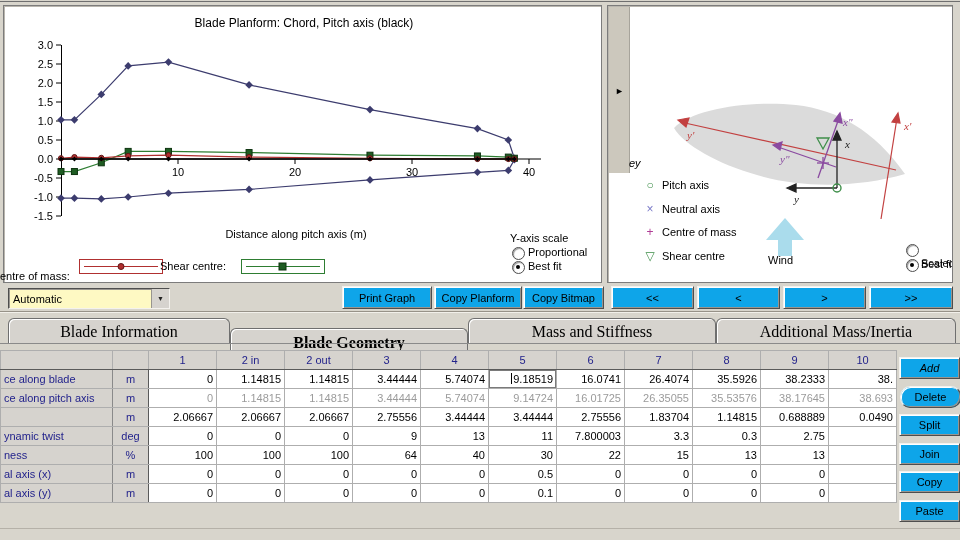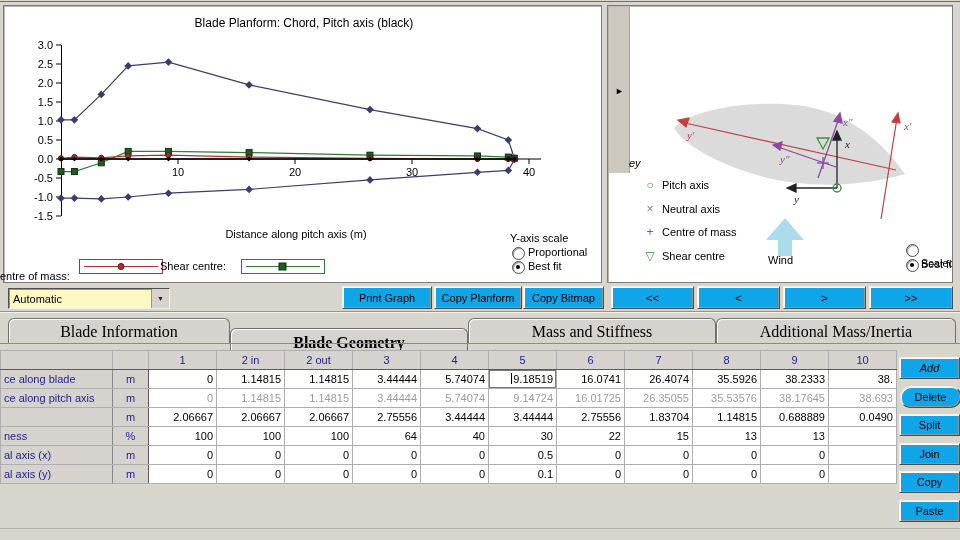--- a/index.html
+++ b/index.html
@@ -327,20 +327,35 @@
           <td class="val">2.75556</td>
           <td class="val">3.44444</td>
           <td class="val">3.44444</td>
           <td class="val">2.75556</td>
           <td class="val">1.83704</td>
           <td class="val">1.14815</td>
           <td class="val">0.688889</td>
           <td class="val">0.0490</td>
         </tr>
         <tr>
+          <td class="rowlabel">ynamic twist</td>
+          <td class="unit">deg</td>
+          <td class="val">0</td>
+          <td class="val">0</td>
+          <td class="val">0</td>
+          <td class="val">9</td>
+          <td class="val">13</td>
+          <td class="val">11</td>
+          <td class="val">7.800003</td>
+          <td class="val">3.3</td>
+          <td class="val">0.3</td>
+          <td class="val">2.75</td>
+          <td class="val"></td>
+        </tr>
+        <tr>
           <td class="rowlabel">ness</td>
           <td class="unit">%</td>
           <td class="val">100</td>
           <td class="val">100</td>
           <td class="val">100</td>
           <td class="val">64</td>
           <td class="val">40</td>
           <td class="val">30</td>
           <td class="val">22</td>
           <td class="val">15</td>

